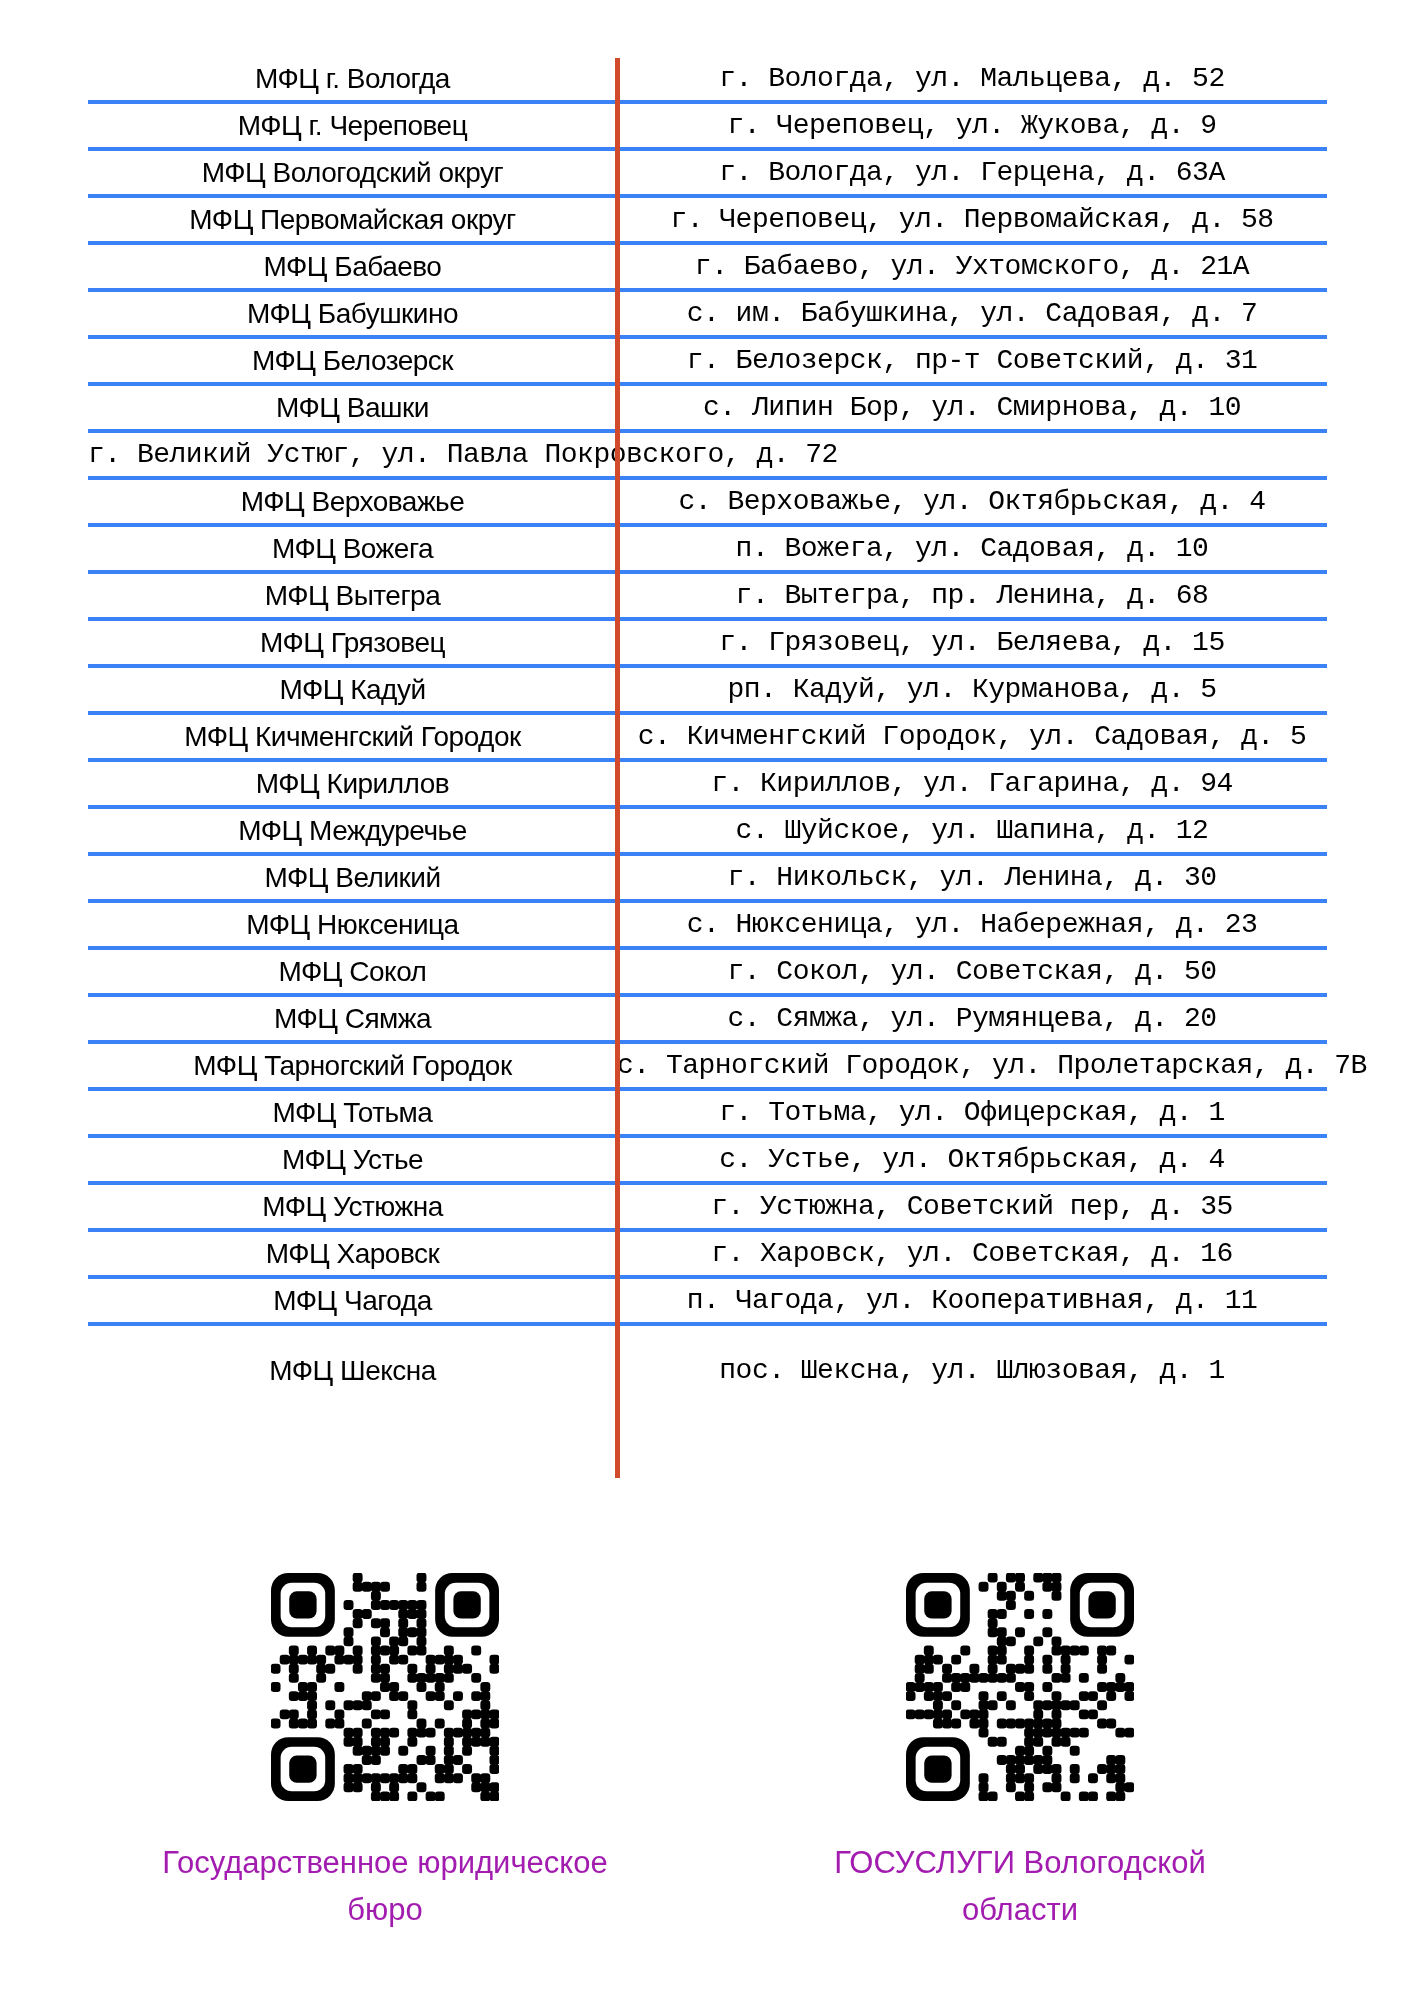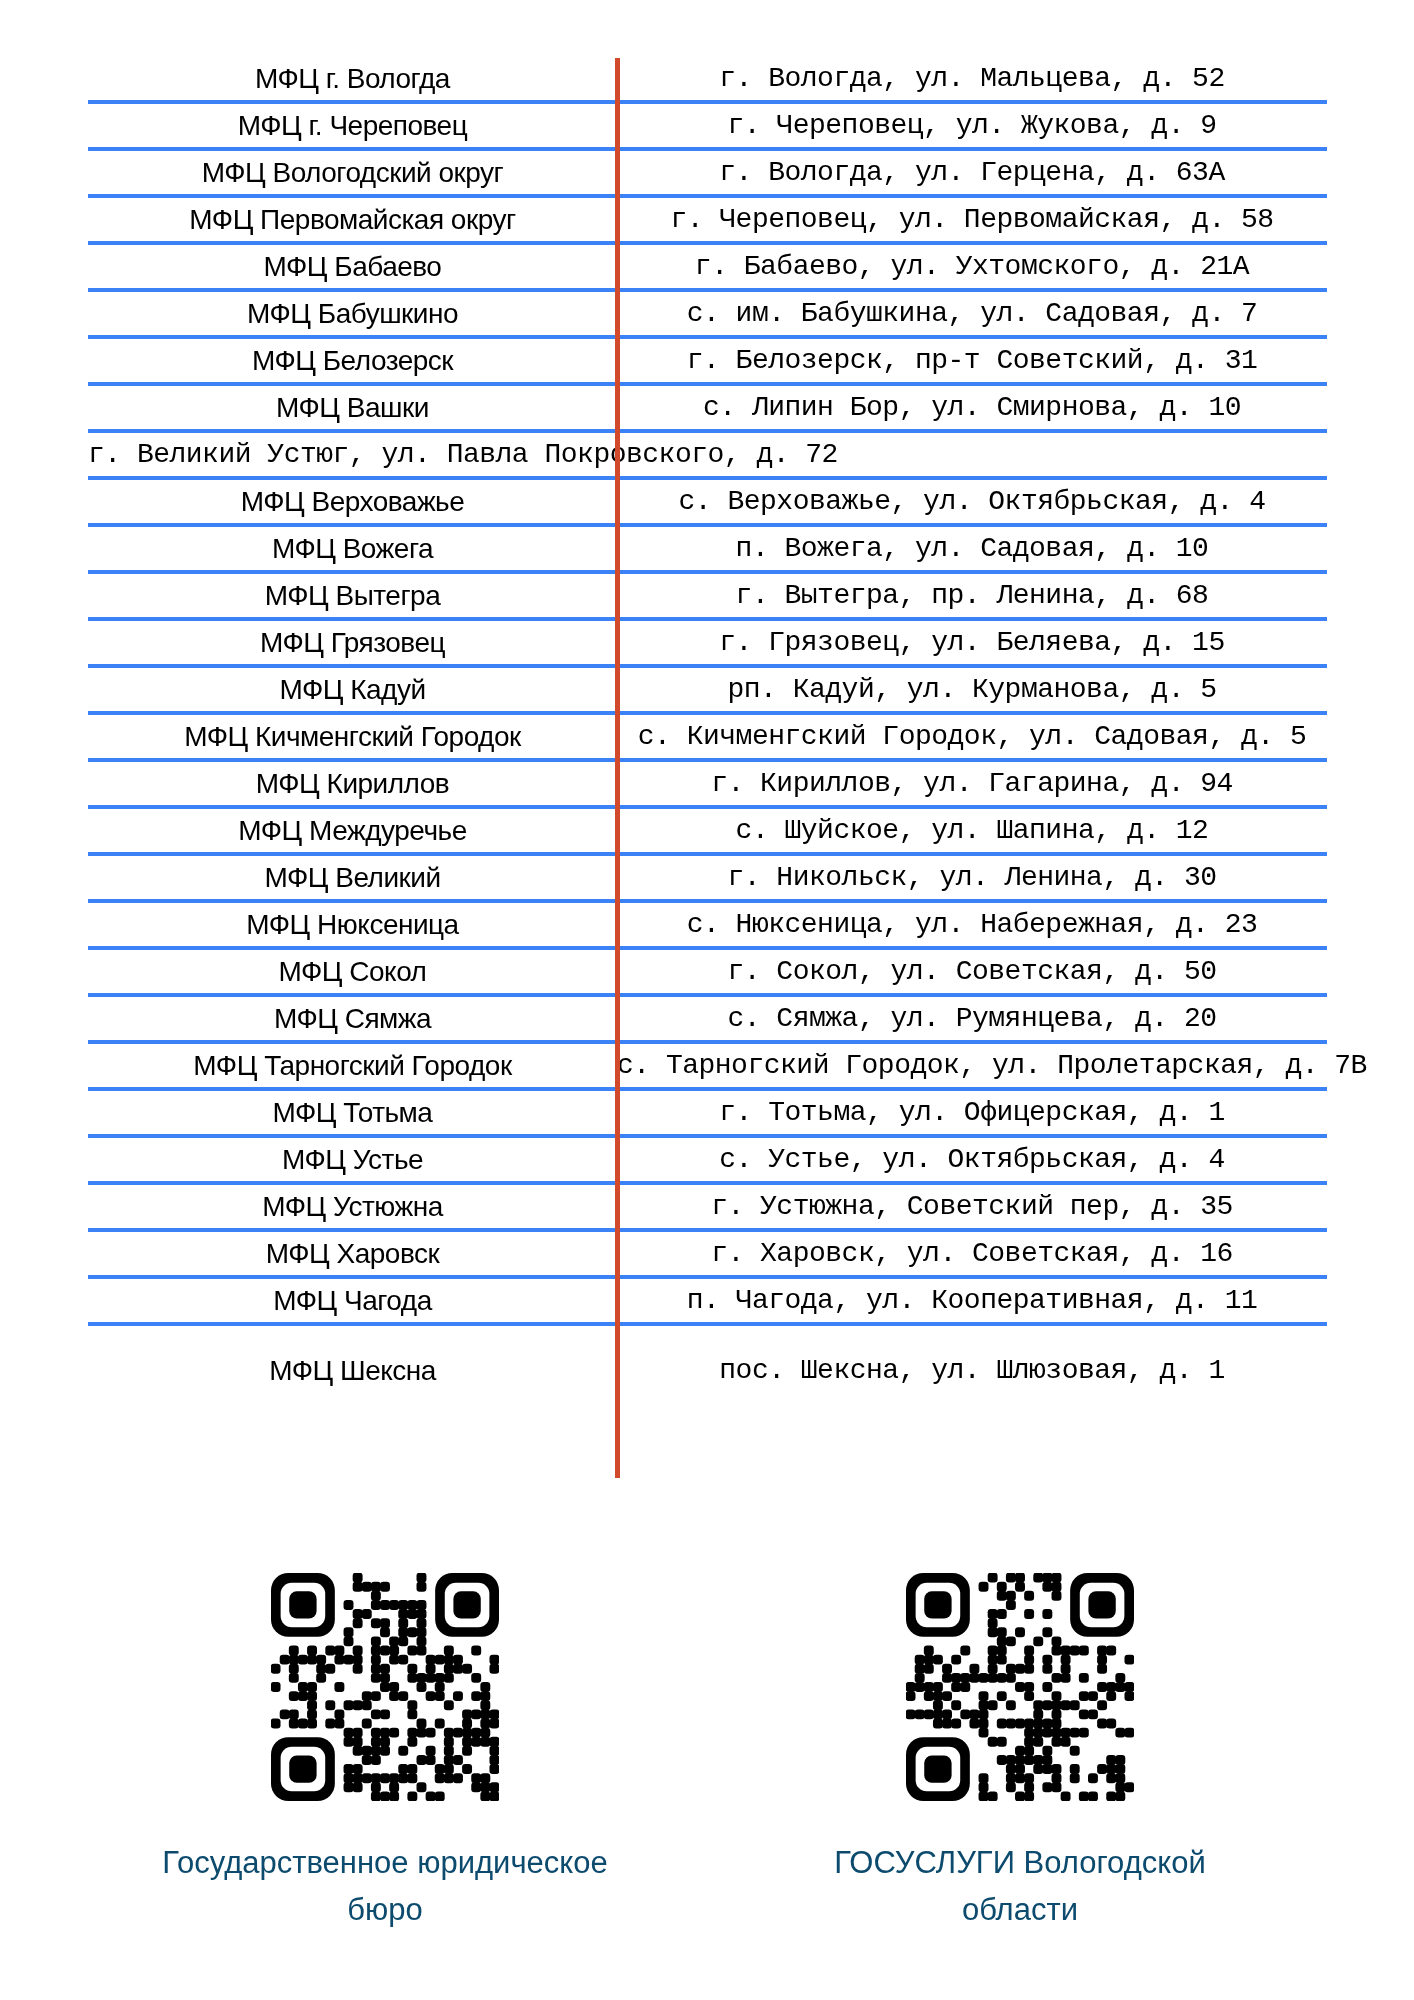--- a/index.html
+++ b/index.html
@@ -46,21 +46,21 @@
     align-items: center;
   }
   .qr-block.left  { left: 155px; }
   .qr-block.right { left: 790px; width: 460px; }
   .qr-svg { width: 228px; height: 228px; display: block; }
   .qr-caption {
     margin-top: 38px;
     font-size: 31px;
     line-height: 47px;
     text-align: center;
-    color: #0c4a6e;
+    color: #a21caf;
     max-width: 460px;
   }
 </style>
 </head>
 <body>
 
 <div class="mfc-table">
 
 <div class="mfc-row">
     <div class="mfc-cell name">МФЦ г. Вологда</div>

